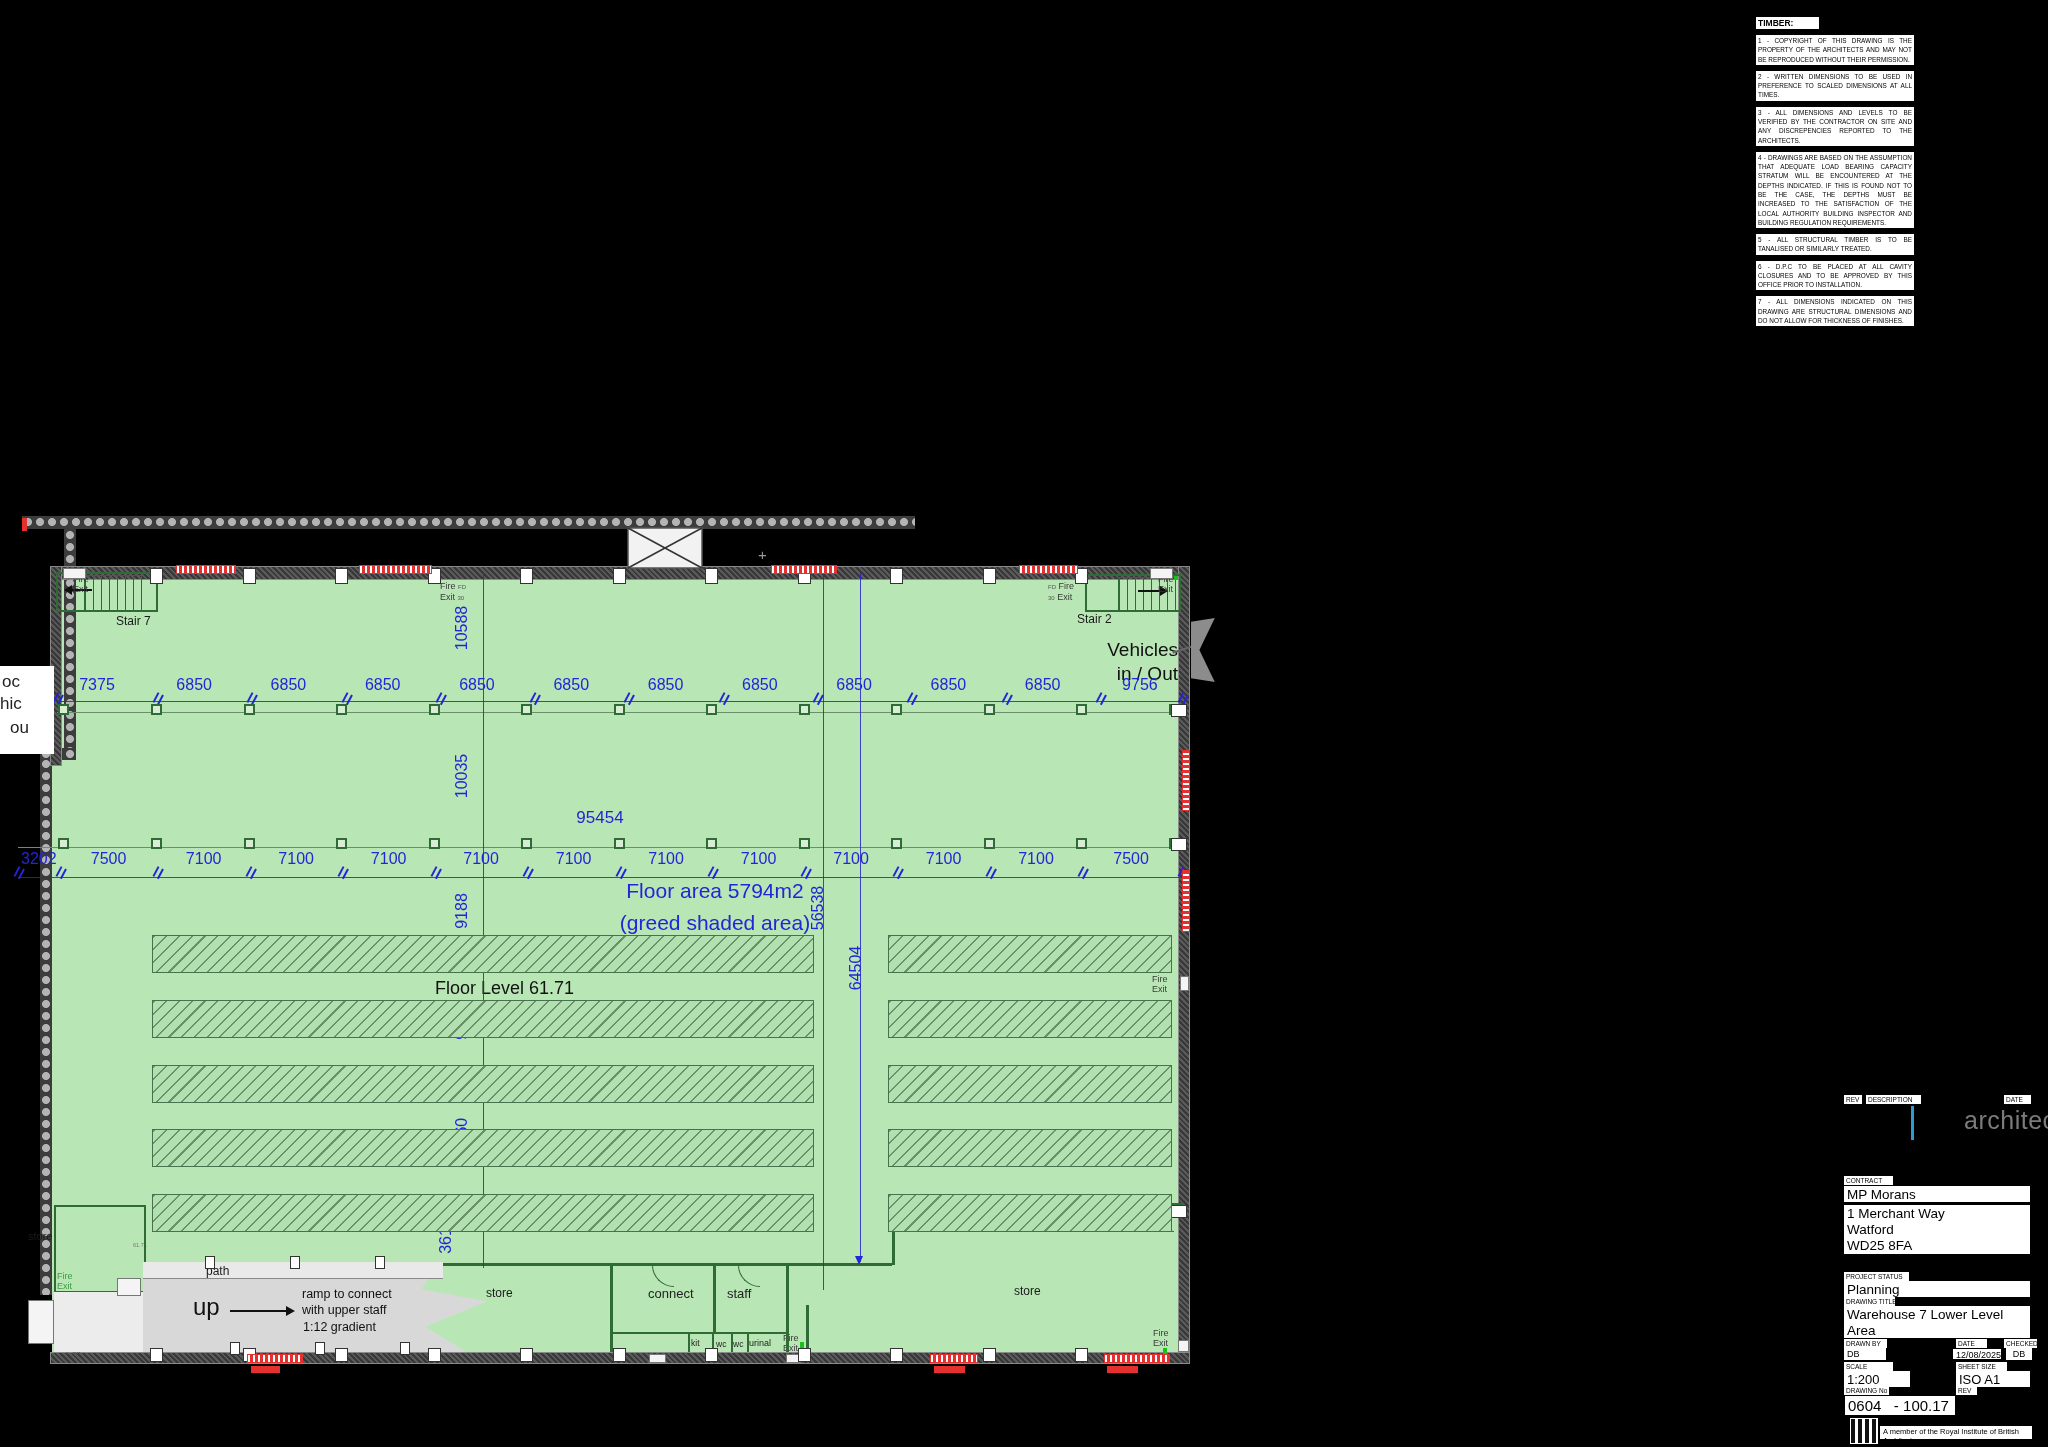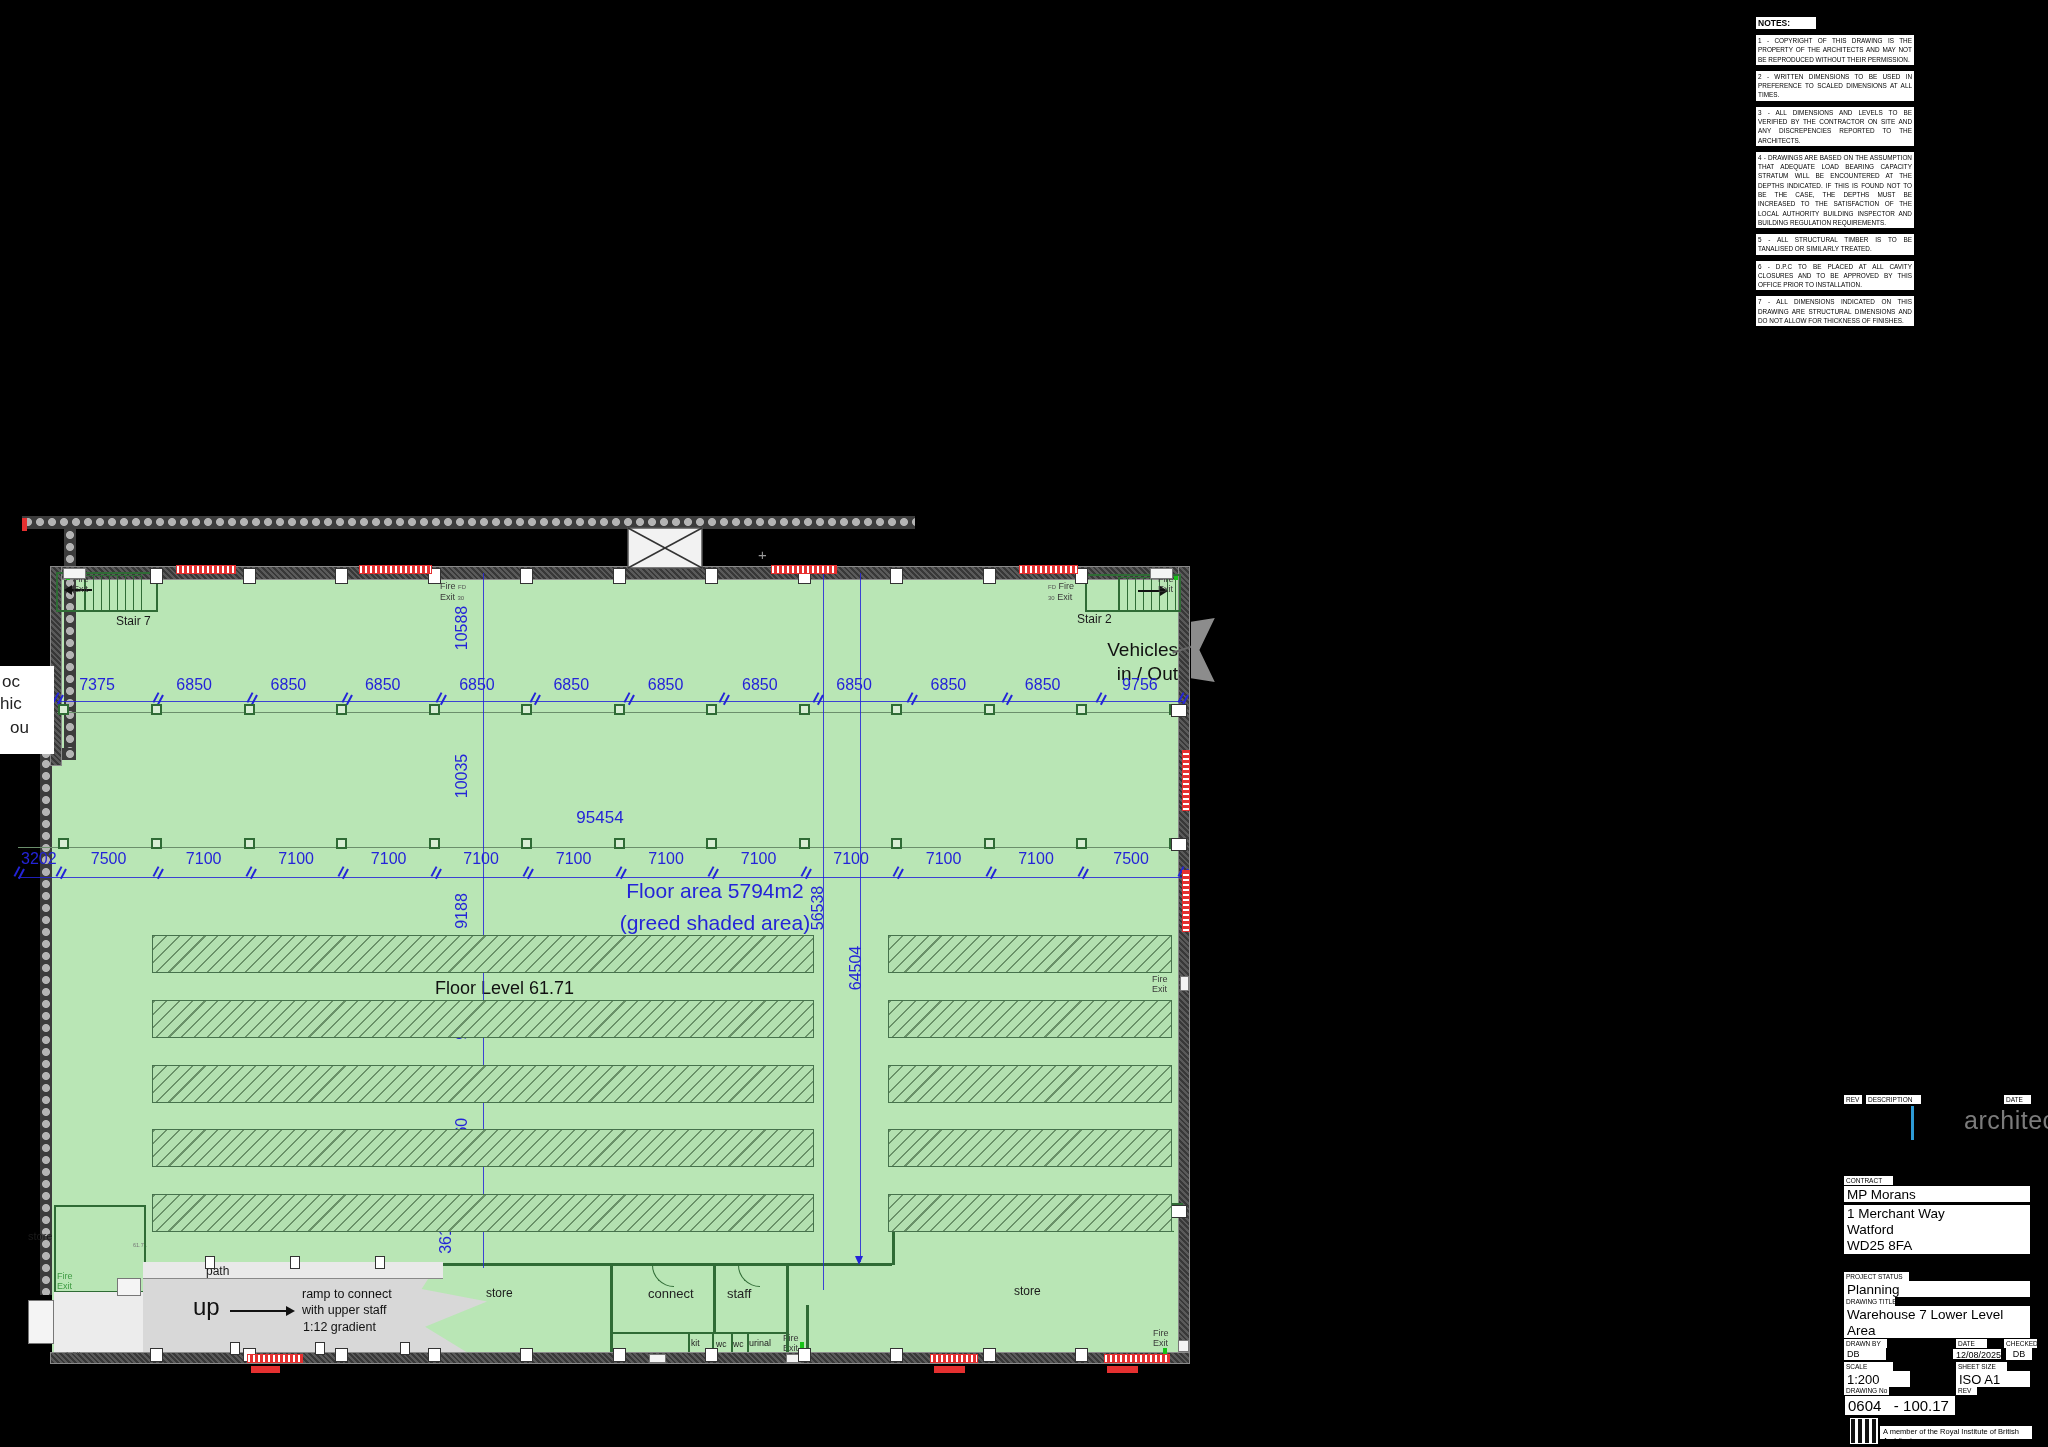--- a/index.html
+++ b/index.html
@@ -223,21 +223,21 @@
     <span class="l" style="left:749px;top:1338px;font-size:9px;">urinal</span>
 
     <div class="roomline" style="left:892px;top:1203px;width:291px;height:2.5px;"></div>
     <div class="roomline" style="left:892px;top:1203px;width:2.5px;height:62px;"></div>
     <div class="arc" style="left:1148px;top:1206px;width:26px;height:26px;"></div>
     <span class="l sm-label" style="left:1014px;top:1284px;">store</span>
 
   </div>
 
   <div id="notes">
-    <div class="ntitle">NOTES:</div>
+    <div class="ntitle">TIMBER:</div>
     <div id="notes-list">
         <p>1 - COPYRIGHT OF THIS DRAWING IS THE PROPERTY OF THE ARCHITECTS AND MAY NOT BE REPRODUCED  WITHOUT THEIR PERMISSION.</p>
         <p>2 - WRITTEN DIMENSIONS TO BE USED IN PREFERENCE TO SCALED DIMENSIONS AT ALL TIMES.</p>
         <p>3 - ALL DIMENSIONS AND LEVELS TO BE VERIFIED BY THE CONTRACTOR ON SITE AND ANY DISCREPENCIES REPORTED TO THE ARCHITECTS.</p>
         <p>4 - DRAWINGS ARE BASED ON THE ASSUMPTION THAT ADEQUATE LOAD BEARING CAPACITY STRATUM WILL BE ENCOUNTERED  AT THE DEPTHS INDICATED. IF THIS IS FOUND NOT TO BE THE CASE, THE DEPTHS MUST BE INCREASED TO THE SATISFACTION OF THE LOCAL AUTHORITY BUILDING INSPECTOR AND BUILDING REGULATION REQUIREMENTS.</p>
         <p>5 - ALL STRUCTURAL TIMBER IS TO BE TANALISED OR SIMILARLY TREATED.</p>
         <p>6 - D.P.C TO BE PLACED AT ALL CAVITY CLOSURES AND TO BE APPROVED BY THIS OFFICE PRIOR TO INSTALLATION.</p>
         <p>7 - ALL DIMENSIONS INDICATED ON THIS DRAWING ARE STRUCTURAL DIMENSIONS AND DO NOT ALLOW FOR THICKNESS OF FINISHES.</p>
       </div>
   </div>

